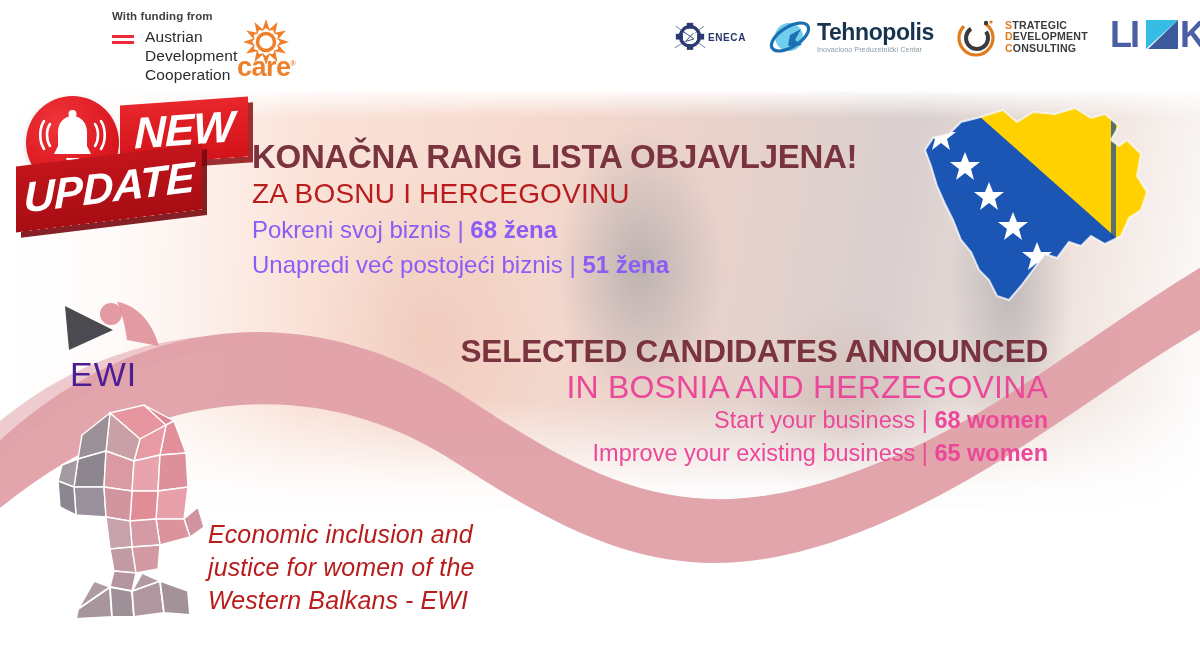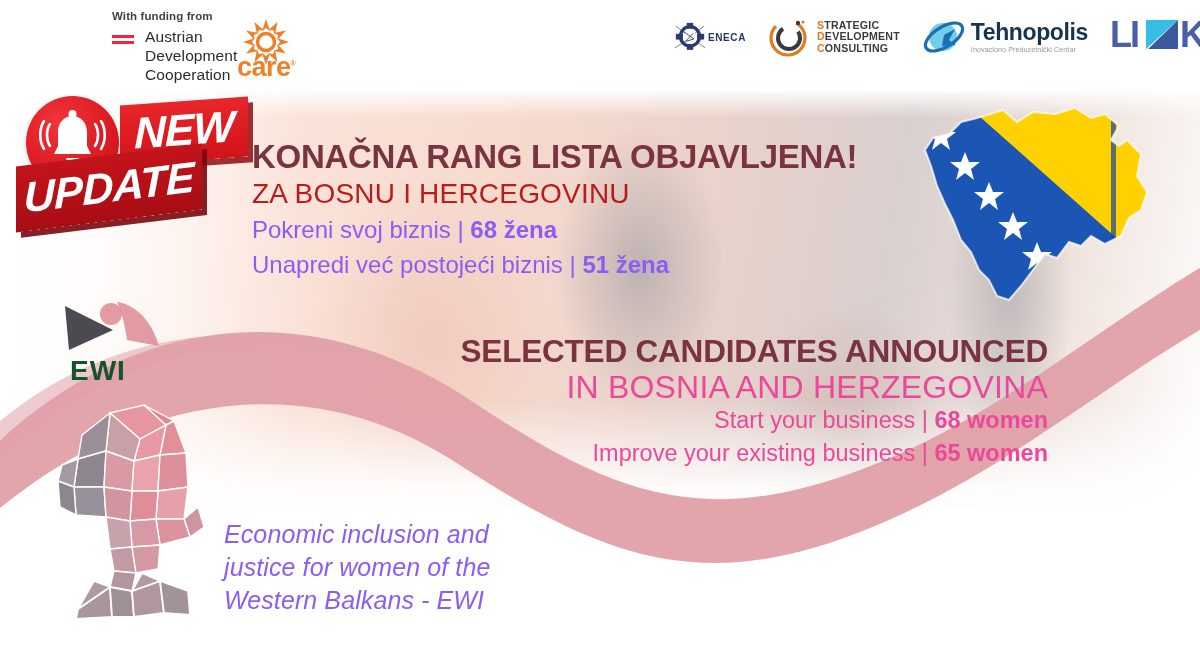--- a/index.html
+++ b/index.html
@@ -111,25 +111,25 @@
   .line-bs b{font-weight:700;}
 
   .en-block{position:absolute;right:152px;top:332px;z-index:5;text-align:right;}
   .h-en{font-size:31.5px;font-weight:700;color:#7a3440;letter-spacing:-.2px;line-height:38px;}
   .sub-en{font-size:32px;color:#ec4899;letter-spacing:.2px;line-height:34px;font-weight:400;}
   .line-en{font-size:23.5px;color:#ec4899;line-height:33px;}
   .line-en b{font-weight:700;}
 
   
   .ewi-logo{position:absolute;left:55px;top:300px;width:180px;height:60px;z-index:5;}
-  .ewi-word{position:absolute;left:70px;top:355px;font-size:28px;font-weight:700;color:#14532d;letter-spacing:1px;z-index:6;}
+  .ewi-word{position:absolute;left:70px;top:355px;font-size:34px;font-weight:400;color:#4c1d95;letter-spacing:1px;z-index:6;}
   .ewi-head{position:absolute;left:48px;top:395px;width:190px;height:225px;z-index:3;}
   .tagline{
-    position:absolute;left:224px;top:518px;z-index:5;
-    font-size:25px;font-style:italic;color:#8b5cf6;line-height:33px;letter-spacing:.1px;
+    position:absolute;left:208px;top:518px;z-index:5;
+    font-size:25px;font-style:italic;color:#b91c1c;line-height:33px;letter-spacing:.1px;
   }
 </style>
 </head>
 <body>
 
 <div class="banner">
 
   <div class="photo-bg"></div>
   <div class="photo-fade-top"></div>
   <div class="photo-fade-left"></div>
@@ -217,43 +217,43 @@
           <circle cx="28" cy="22" r="15" fill="none" stroke="#2b3a72" stroke-width="5"></circle>
           <rect x="6" y="18" width="11" height="9" fill="#2b3a72"></rect>
           <rect x="39" y="18" width="11" height="9" fill="#2b3a72"></rect>
           <rect x="23" y="1" width="10" height="9" fill="#2b3a72"></rect>
           <rect x="23" y="34" width="10" height="9" fill="#2b3a72"></rect>
           <path d="M17 14 L34 26 L21 30 L33 17" stroke="#2b3a72" stroke-width="1.4" fill="none"></path>
         </svg>
         <div class="eneca-name">ENECA</div>
       </div>
 
+      <div class="plogo tehno">
+        <svg width="44" height="44" viewBox="0 0 44 44">
+          <circle cx="21" cy="22" r="14" fill="#56c5e8" opacity=".85"></circle>
+          <path d="M22 20 L33 14 L27 25 L34 30 L20 31 Z" fill="#1c6fb0"></path>
+          <ellipse cx="22" cy="22" rx="21" ry="10" fill="none" stroke="#1c6fb0" stroke-width="3.2" transform="rotate(-32 22 22)"></ellipse>
+        </svg>
+        <div class="tehno-txt">
+          <div class="tehno-name">Tehnopolis</div>
+          <div class="tehno-sub">Inovaciono Preduzetnički Centar</div>
+        </div>
+      </div>
+
       <div class="plogo sdc">
         <svg width="42" height="42" viewBox="0 0 42 42">
           <circle cx="20" cy="22" r="17" fill="none" stroke="#e07b20" stroke-width="3.2" stroke-dasharray="78 22" transform="rotate(-40 20 22)"></circle>
           <circle cx="21" cy="22" r="11" fill="none" stroke="#3b3b3f" stroke-width="4" stroke-dasharray="52 20" transform="rotate(-35 21 22)"></circle>
           <circle cx="30" cy="7" r="2.2" fill="#3b3b3f"></circle>
           <circle cx="35" cy="6" r="1.6" fill="#e07b20"></circle>
         </svg>
         <div class="sdc-lines">
           <div><span>S</span><em style="font-style:normal">TRATEGIC</em></div>
           <div><span>D</span><em style="font-style:normal">EVELOPMENT</em></div>
           <div><span>C</span><em style="font-style:normal">ONSULTING</em></div>
-        </div>
-      </div>
-
-      <div class="plogo tehno">
-        <svg width="44" height="44" viewBox="0 0 44 44">
-          <circle cx="21" cy="22" r="14" fill="#56c5e8" opacity=".85"></circle>
-          <path d="M22 20 L33 14 L27 25 L34 30 L20 31 Z" fill="#1c6fb0"></path>
-          <ellipse cx="22" cy="22" rx="21" ry="10" fill="none" stroke="#1c6fb0" stroke-width="3.2" transform="rotate(-32 22 22)"></ellipse>
-        </svg>
-        <div class="tehno-txt">
-          <div class="tehno-name">Tehnopolis</div>
-          <div class="tehno-sub">Inovaciono Preduzetnički Centar</div>
         </div>
       </div>
 
       <div class="plogo link">
         <div>
           <svg width="106" height="38" viewBox="0 0 106 38">
             <text x="0" y="31" font-family="Liberation Sans, sans-serif" font-size="36" font-weight="700" fill="#4a5fa5" letter-spacing="-2">LI</text>
             <polygon points="36,4 68,4 36,33" fill="#35bde6"></polygon>
             <polygon points="68,4 68,33 38,33" fill="#3a5a9c"></polygon>
             <text x="70" y="31" font-family="Liberation Sans, sans-serif" font-size="36" font-weight="700" fill="#4a5fa5" letter-spacing="-2">K</text>

